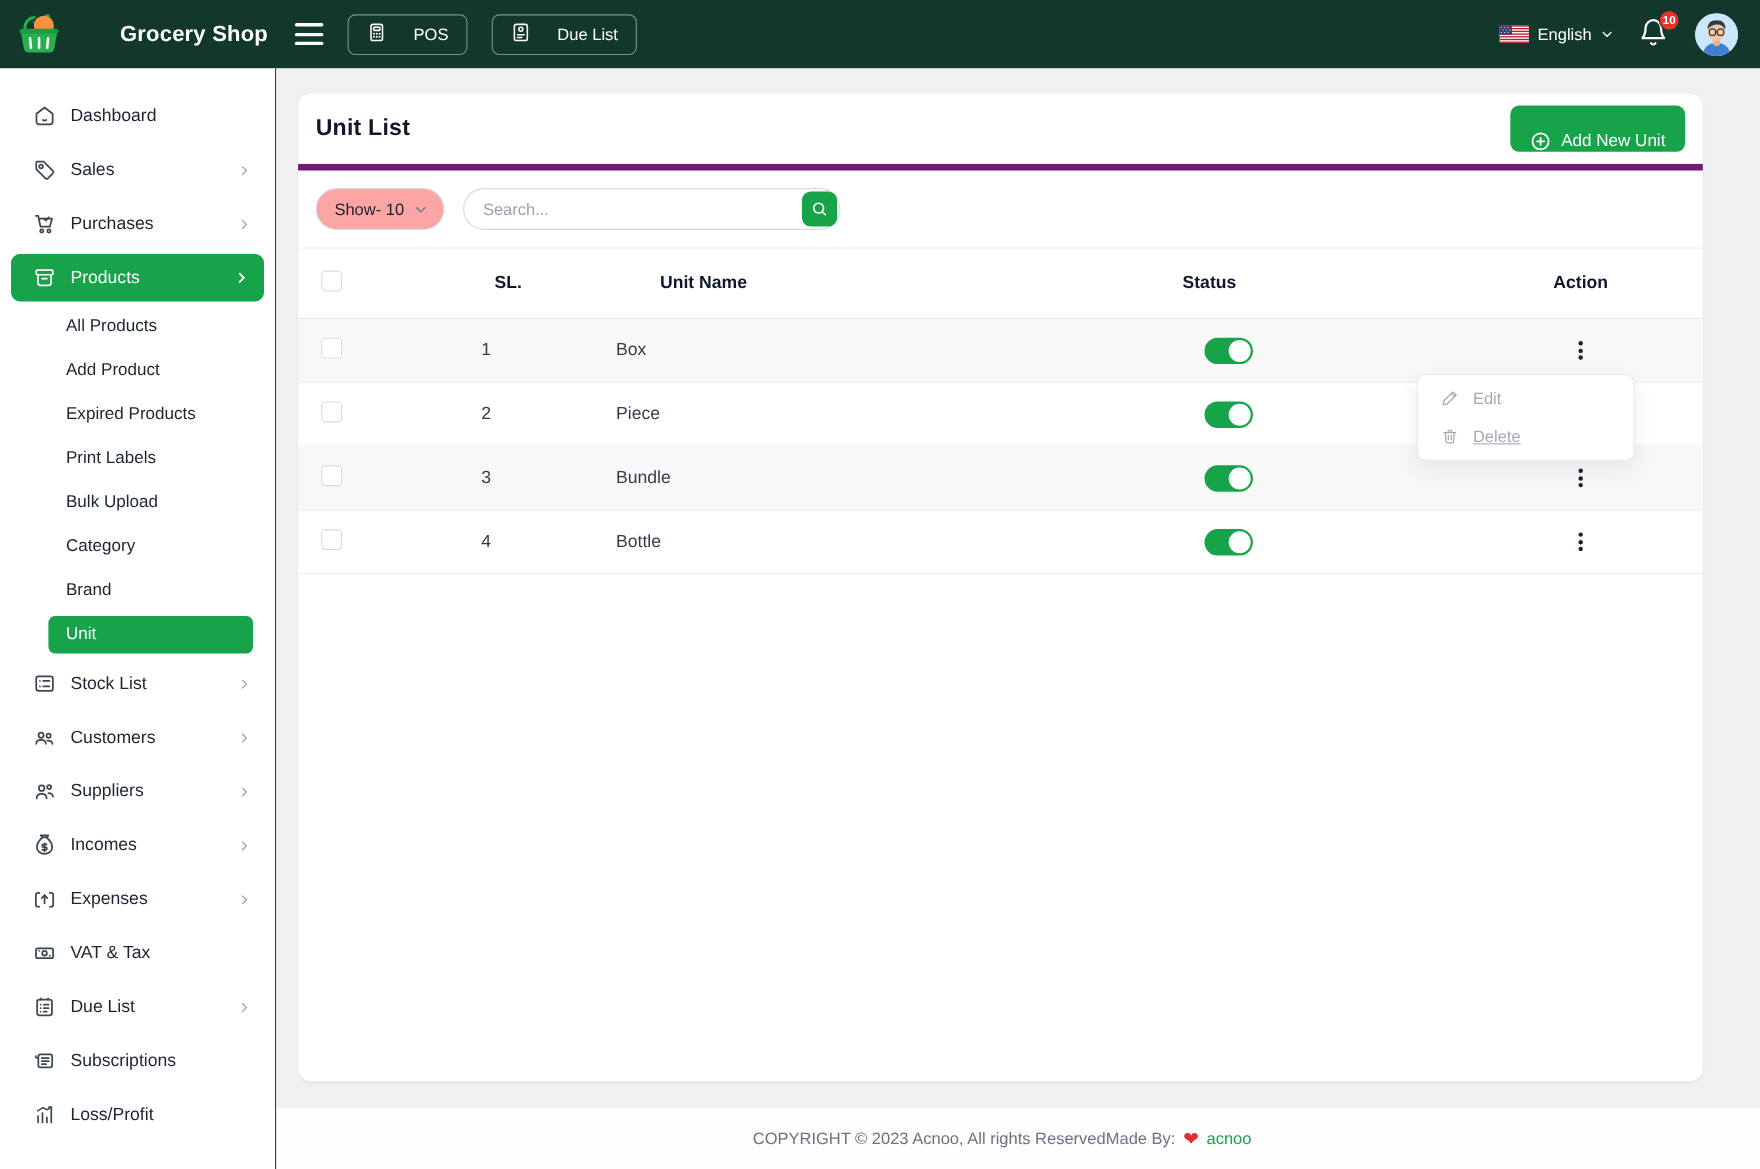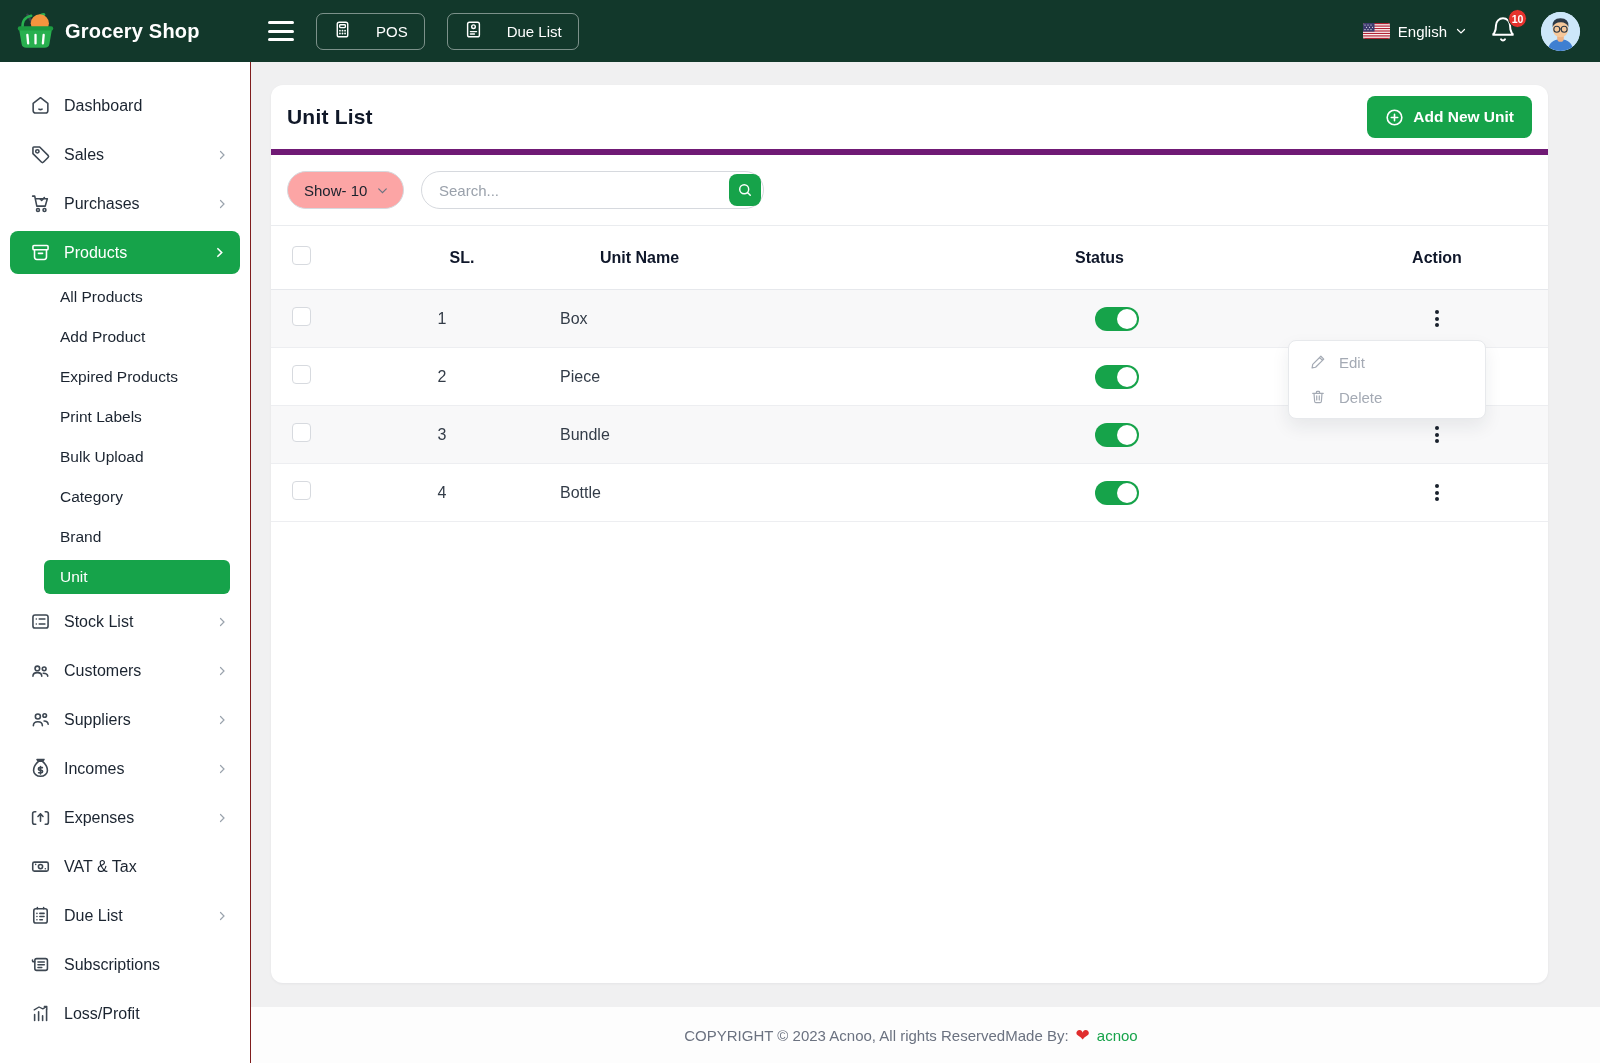--- a/index.html
+++ b/index.html
@@ -7,21 +7,21 @@
   body {
     position:relative; overflow:hidden;
     font-family:"Liberation Sans", sans-serif;
     background:#f0f0f1; color:#1f2937;
   }
   
   .topbar {
     position:absolute; left:0; top:0; width:1600px; height:62px;
     background:#12382b; display:flex; align-items:center; z-index:30;
   }
-  .brand { width:251px; height:62px; display:flex; align-items:center; padding-left:13px; flex:0 0 auto; }
+  .brand { width:251px; height:62px; display:flex; align-items:center; padding-left:13px; flex:0 0 auto;gap:44px; }
   .brand-logo { width:46px; height:44px; flex:0 0 auto; }
   .brand-name { color:#fff; font-size:20px; font-weight:bold; margin-left:6px; letter-spacing:.2px; }
   .hamburger { margin-left:17px; width:26px; height:20px; display:flex; flex-direction:column; justify-content:space-between; cursor:pointer; }
   .hamburger i { display:block; height:3px; border-radius:2px; background:#fff; }
   .top-btn {
     margin-left:22px; height:37px; padding:0 16px; border-radius:7px;
     border:1px solid rgba(255,255,255,.45); color:#fff; background:transparent;
     display:flex; align-items:center; gap:24px; font-size:15px; cursor:pointer;
     font-family:"Liberation Sans", sans-serif;
   }
@@ -62,21 +62,21 @@
   }
   
   .card {
     position:absolute; left:271px; top:85px; width:1277px; height:898px;
     background:#fff; border-radius:12px; box-shadow:0 1px 3px rgba(20,20,40,.05);
   }
   .card-head { height:70px; display:flex; align-items:center; justify-content:space-between; padding:0 16px; border-bottom:6px solid #701a75; }
   .page-title { font-size:21px; font-weight:bold; color:#101828; letter-spacing:.2px; }
   .add-btn {
     height:42px; padding:0 18px; border:none; border-radius:8px; background:#16a34a; color:#fff;
-    font-size:15.5px; font-weight:bold; display:flex; align-items:center; gap:9px; cursor:pointer;
+    font-size:15.5px; font-weight:normal; display:flex; align-items:flex-end; gap:9px; cursor:pointer;
     font-family:"Liberation Sans", sans-serif;
   }
   .filter-row { height:71px; display:flex; align-items:center; padding:0 16px; border-bottom:1px solid #eaecef; }
   .show-select {
     width:117px; height:38px; border:1px solid #d6d9de; border-radius:19px;
     display:flex; align-items:center; justify-content:space-between; padding:0 14px 0 16px;
     font-size:15px; color:#19212c; cursor:pointer; background:#fca5a5;
   }
   .search-wrap { position:relative; width:343px; height:38px; margin-left:17px; }
   .search-input {
@@ -109,21 +109,21 @@
   .toggle .knob { position:absolute; top:2px; right:2px; width:20px; height:20px; border-radius:50%; background:#fff; }
   .dots { display:flex; flex-direction:column; gap:2.5px; padding:6px 10px; cursor:pointer; }
   .dots i { width:4px; height:4px; border-radius:50%; background:#19212c; }
   
   .menu-popup {
     position:absolute; left:1288px; top:340px; width:198px;
     background:#fff; border:1px solid #e7e9ec; border-radius:8px;
     box-shadow:0 8px 18px rgba(30,35,45,.08); padding:5px 0; z-index:40;
   }
   .menu-item { height:32px; display:flex; align-items:center; gap:13px; padding:0 21px; color:#a4aab4; font-size:15px; cursor:pointer; }
-  .menu-item + .menu-item { margin-top:3px; }
+  .menu-item + .menu-item { margin-top:3px;text-decoration:underline; }
   
   .footer {
     position:absolute; left:251px; right:0; top:1007px; height:56px; background:#fdfdfd;
     display:flex; align-items:center; justify-content:center; padding:0 55px 0 26px;
     font-size:15px; color:#6b7280;
   }
   .made-by { display:flex; align-items:center; gap:7px; }
   .made-by .brand-green { color:#16a34a; }
   .heart { color:#e02d2d; font-size:17px; line-height:1; }
 </style>

